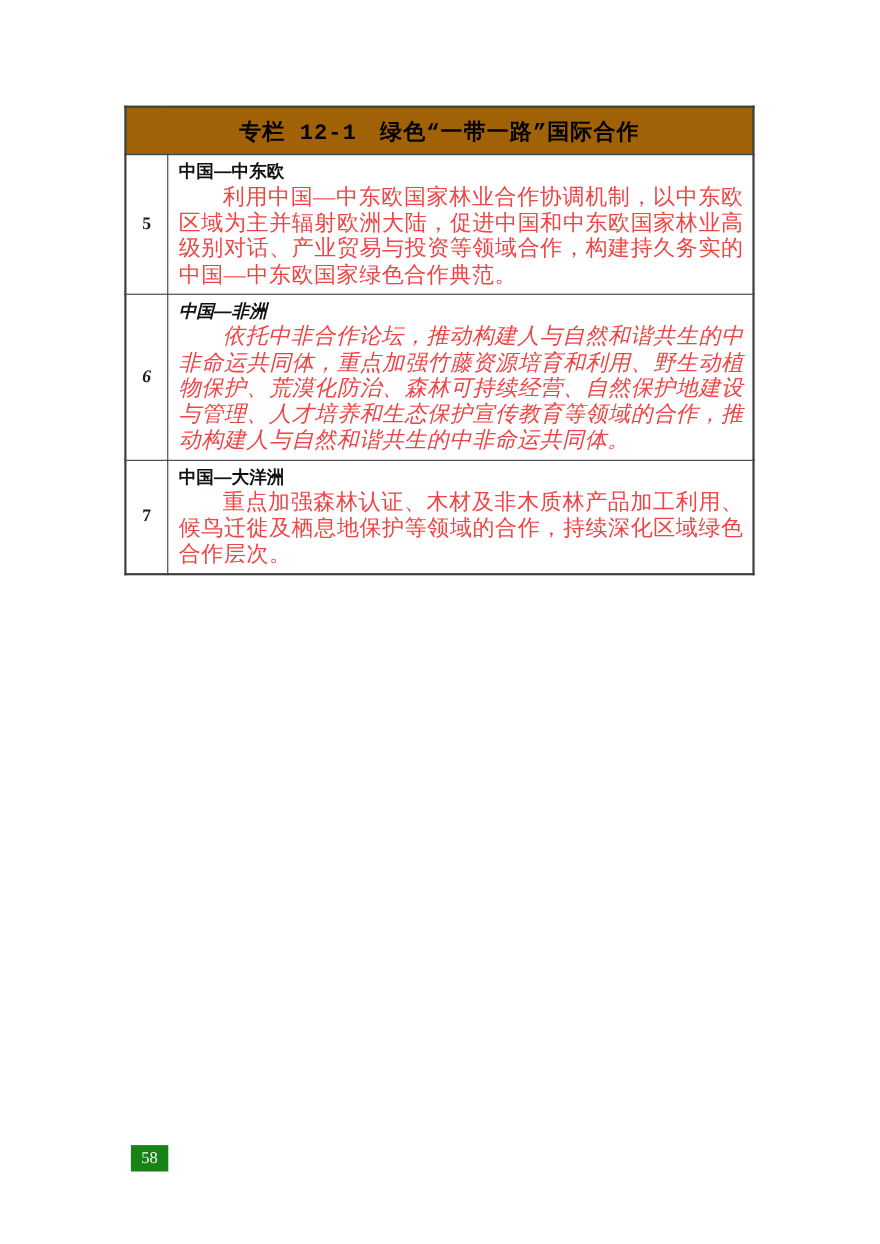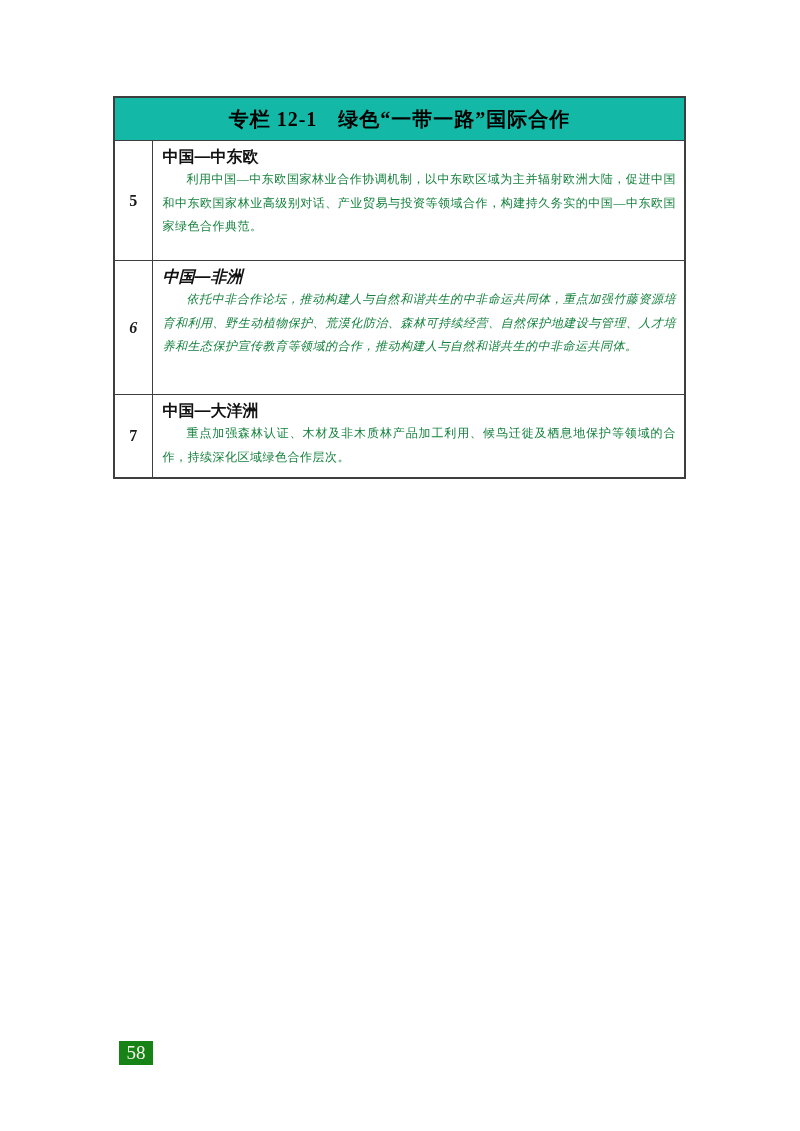--- a/index.html
+++ b/index.html
@@ -28,25 +28,25 @@
     border-collapse: collapse;
     table-layout: fixed;
     border: 2px solid #3e3e3e;
   }
   table.panel th,
   table.panel td {
     border: 1.5px solid #3e3e3e;
   }
   col.col-num { width: 38px; }
   .panel-title {
-    background: #14b8a6;
+    background: #a16207;
     height: 42px;
     text-align: center;
     vertical-align: middle;
-    font-family: Liberation Serif, serif;
+    font-family: Liberation Mono, monospace;
     font-weight: bold;
     font-size: 20px;
     color: #000000;
     letter-spacing: 1px;
     padding: 0 4px;
   }
   td.num-cell {
     text-align: center;
     vertical-align: middle;
     font-family: "Liberation Serif", "DejaVu Serif", serif;
@@ -62,41 +62,41 @@
     font-family: "Liberation Sans", "DejaVu Sans", sans-serif;
     font-weight: bold;
     font-size: 16px;
     line-height: 23px;
     color: #111111;
     text-align: left;
   }
   .cell-body {
     margin: 0;
     font-family: "Liberation Serif", "DejaVu Serif", serif;
-    font-size: 12px;
+    font-size: 20px;
     line-height: 23.5px;
     letter-spacing: 0.5px;
     text-align: justify;
     text-justify: inter-ideograph;
     text-indent: 2em;
-    color: #15803d;
+    color: #ef4444;
   }
   tr.row-a td { height: 110px; }
   tr.row-b td { height: 124px; font-style: italic; }
   tr.row-c td { height: 73px; }
   .page-number-badge {
     position: absolute;
     left: 119px;
     top: 1041px;
     width: 34px;
     height: 24px;
     background: #178317;
     color: #f7f7ec;
     font-family: "Liberation Serif", "DejaVu Serif", serif;
-    font-size: 19px;
+    font-size: 15px;
     line-height: 24px;
     text-align: center;
   }
 </style>
 </head>
 <body>
 
 <div class="doc-page">
 
   <table class="panel">

